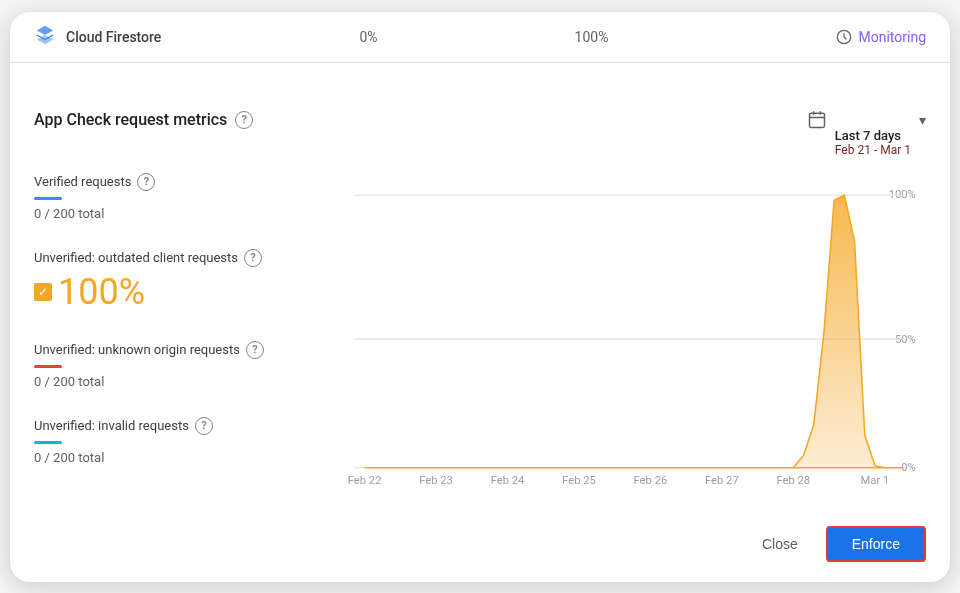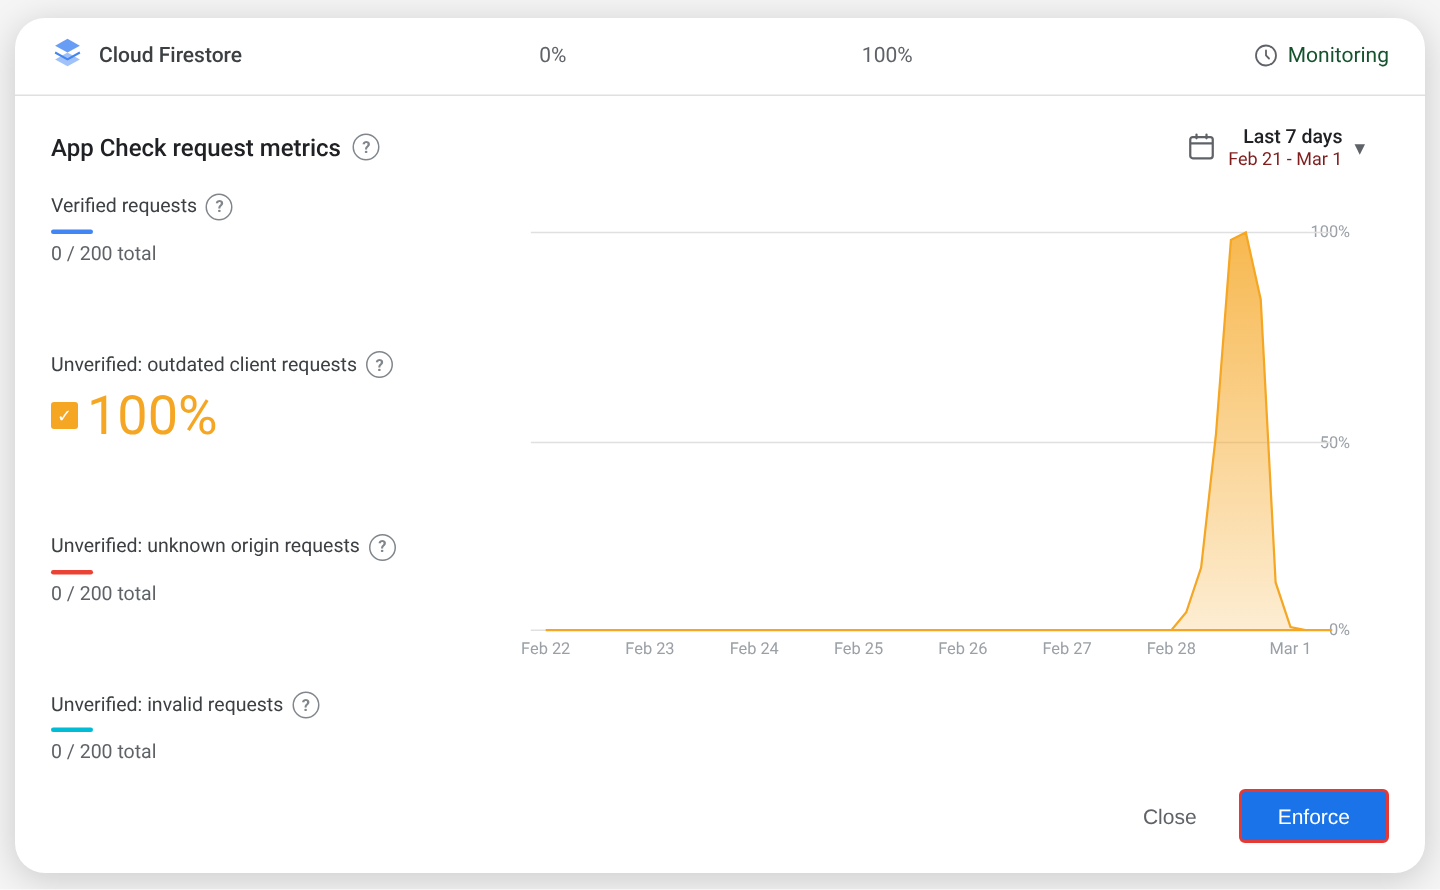--- a/index.html
+++ b/index.html
@@ -56,28 +56,28 @@
       font-size: 14px;
       color: #5f6368;
     }
     .top-bar-monitoring {
       display: flex;
       align-items: flex-start;
       gap: 6px;
       flex: 1;
       justify-content: flex-end;
       font-size: 14px;
-      color: #14532d;
+      color: #8b5cf6;
     }
     
     .main-content {
       display: flex;
       flex-direction: column;
       flex: 1;
-      padding: 20px 40px 0 24px;
+      padding: 20px 24px 0 24px;
     }
     .section-header {
       display: flex;
       align-items: center;
       justify-content: space-between;
       margin-bottom: 16px;
     }
     .section-title {
       display: flex;
       align-items: center;
@@ -101,21 +101,21 @@
     }
     .date-filter {
       display: flex;
       align-items: center;
       gap: 8px;
       cursor: pointer;
     }
     .date-filter-text {
       display: flex;
       flex-direction: column;
-      align-items: flex-end;
+      margin-top: 45px;
     }
     .date-filter-label {
       font-size: 13px;
       font-weight: 500;
       color: #202124;
     }
     .date-filter-range {
       font-size: 12px;
       color: #7f1d1d;
     }
@@ -128,23 +128,22 @@
       display: flex;
       flex: 1;
       gap: 0;
     }
     
     .metrics-panel {
       width: 300px;
       flex-shrink: 0;
       display: flex;
       flex-direction: column;
-      gap: 12px;
+      gap: 28px;
       padding-right: 8px;
-      justify-content: space-between;
     }
     .metric-item {
       display: flex;
       flex-direction: column;
       gap: 4px;
     }
     .metric-label {
       display: flex;
       align-items: center;
       gap: 6px;

